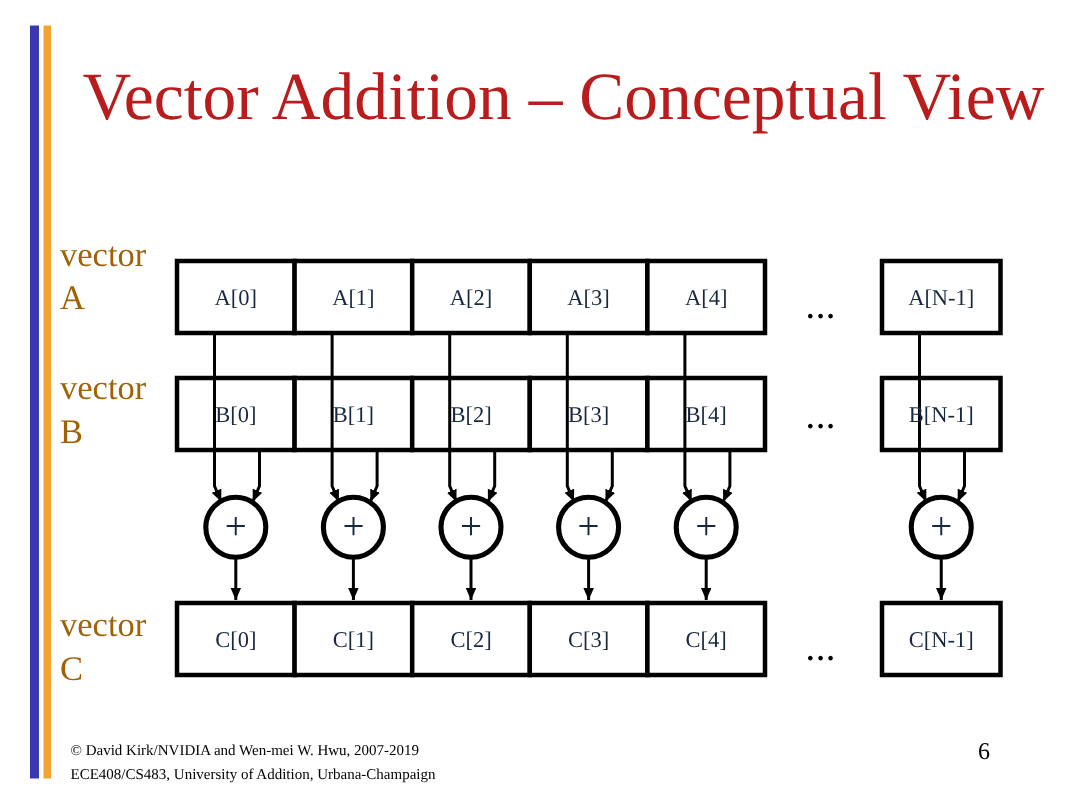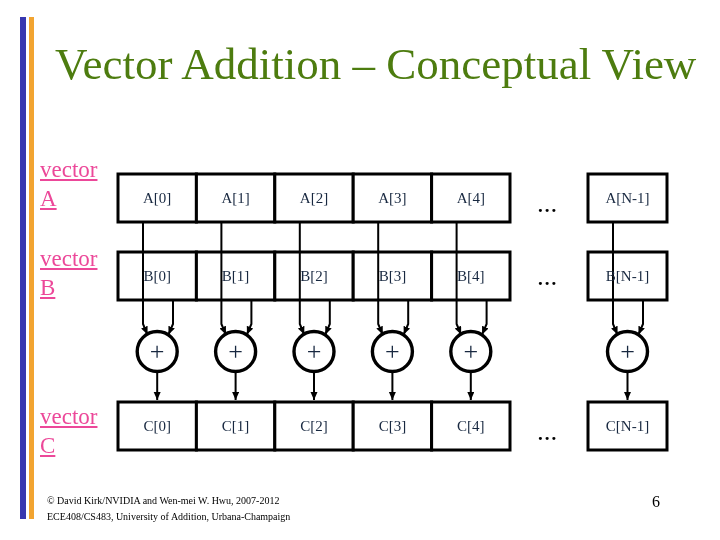--- a/index.html
+++ b/index.html
@@ -8,26 +8,26 @@
     background:#ffffff;
     font-family:"Liberation Serif", serif;
     position:relative; overflow:hidden;
   }
   .bar { position:absolute; top:17px; height:502px; }
   .bar.blue   { left:20px; width:6px; background:#3838b0; }
   .bar.orange { left:29px; width:5px; background:#f2a431; }
 
   .title {
     position:absolute; left:55px; top:38px;
-    font-size:45px; color:#4d7c0f; white-space:nowrap;
+    font-size:45px; color:#b91c1c; white-space:nowrap;
   }
 
   .vlabel {
     position:absolute; left:40px;
-    font-size:23px; line-height:29px; color:#ec4899;text-decoration:underline;
+    font-size:23px; line-height:29px; color:#a16207;
   }
   .vlabel.va { top:155px; }
   .vlabel.vb { top:244px; }
   .vlabel.vc { top:402px; }
   .vlabel span { display:block; }
 
   svg.diagram { position:absolute; left:0; top:0; }
 
   .cellrect { fill:#ffffff; stroke:#000000; stroke-width:3; }
   .pluscirc { fill:#ffffff; stroke:#000000; stroke-width:3.4; }
@@ -161,19 +161,19 @@
     <text class="celltext" x="392.4" y="431">C[3]</text>
     <text class="celltext" x="470.8" y="431">C[4]</text>
     <text class="celltext" x="627.5" y="431">C[N-1]</text>
 
     <text class="dots" x="548" y="212">...</text>
     <text class="dots" x="548" y="285">...</text>
     <text class="dots" x="548" y="440">...</text>
   </svg>
 
   <div class="footer">
-    <div>© David Kirk/NVIDIA and Wen-mei W. Hwu, 2007-2012</div>
+    <div>© David Kirk/NVIDIA and Wen-mei W. Hwu, 2007-2019</div>
     <div>ECE408/CS483, University of Addition, Urbana-Champaign</div>
   </div>
 
   <div class="pagenum">6</div>
 
 </div>
 
 </body></html>

